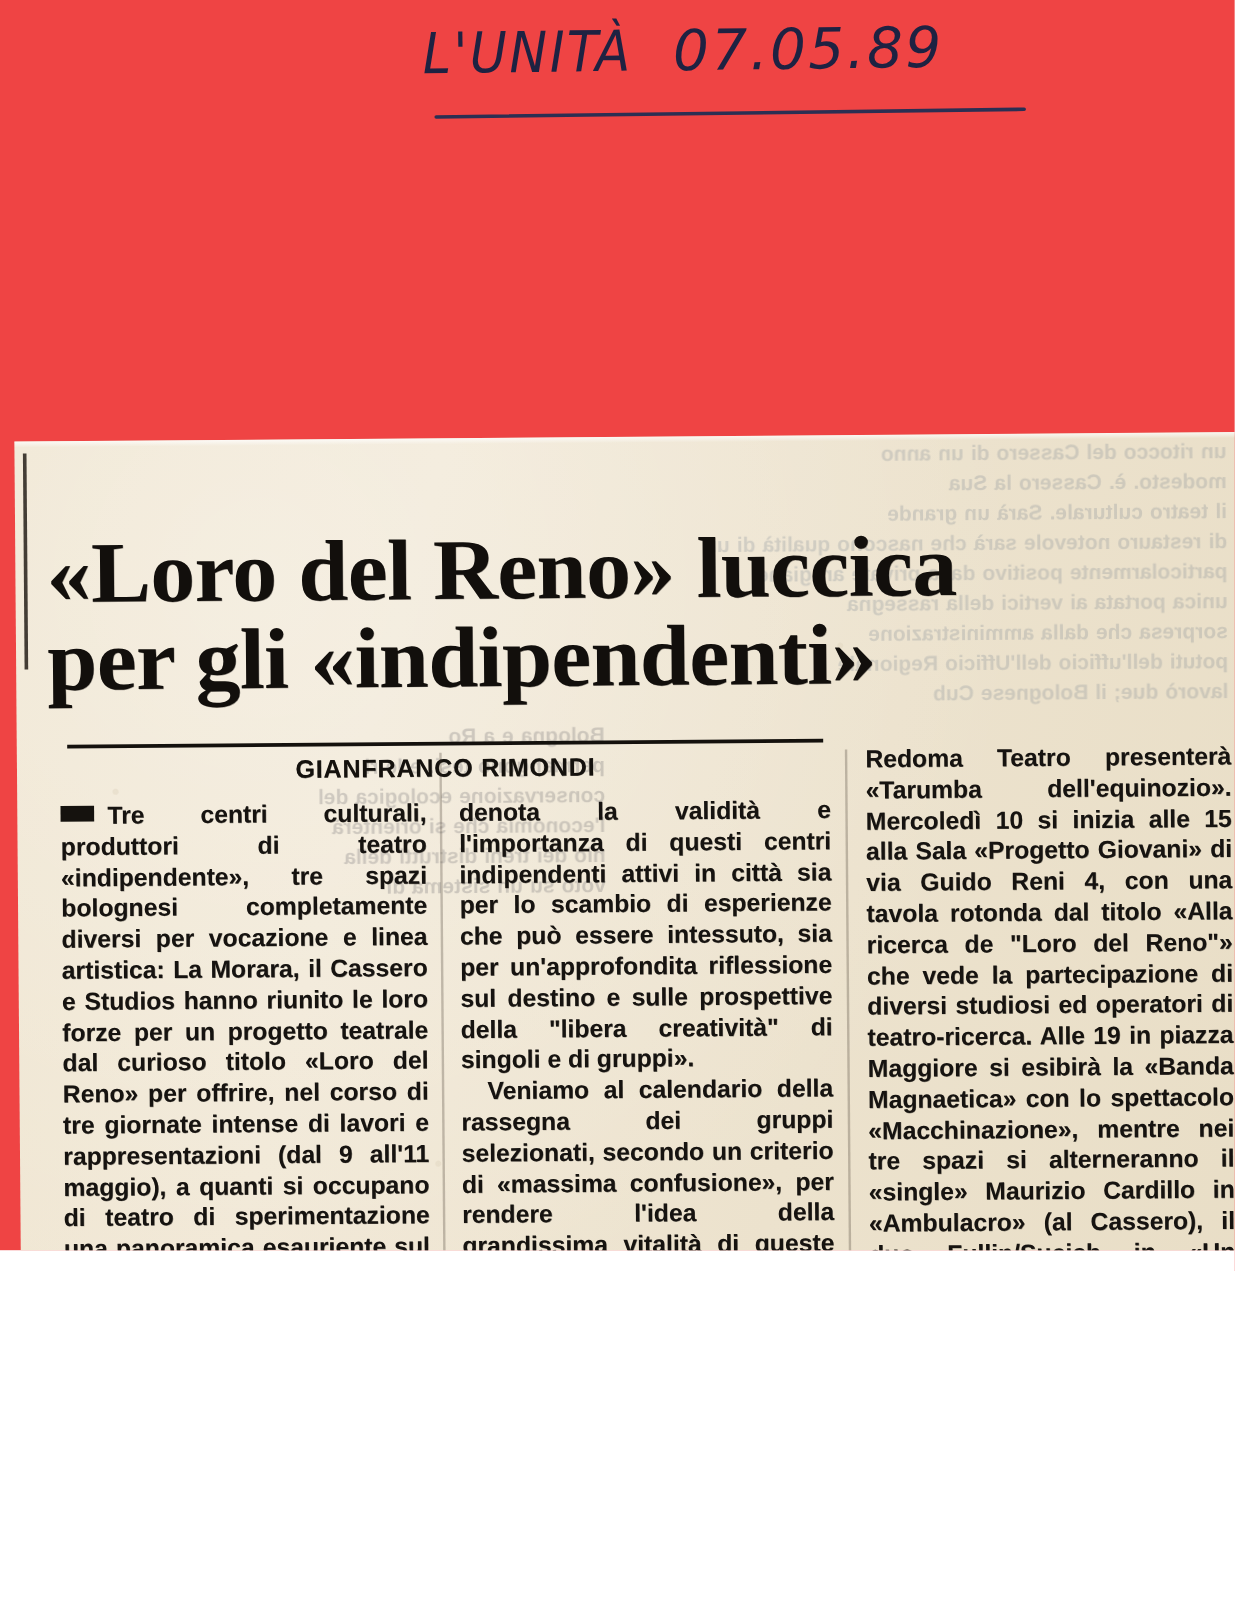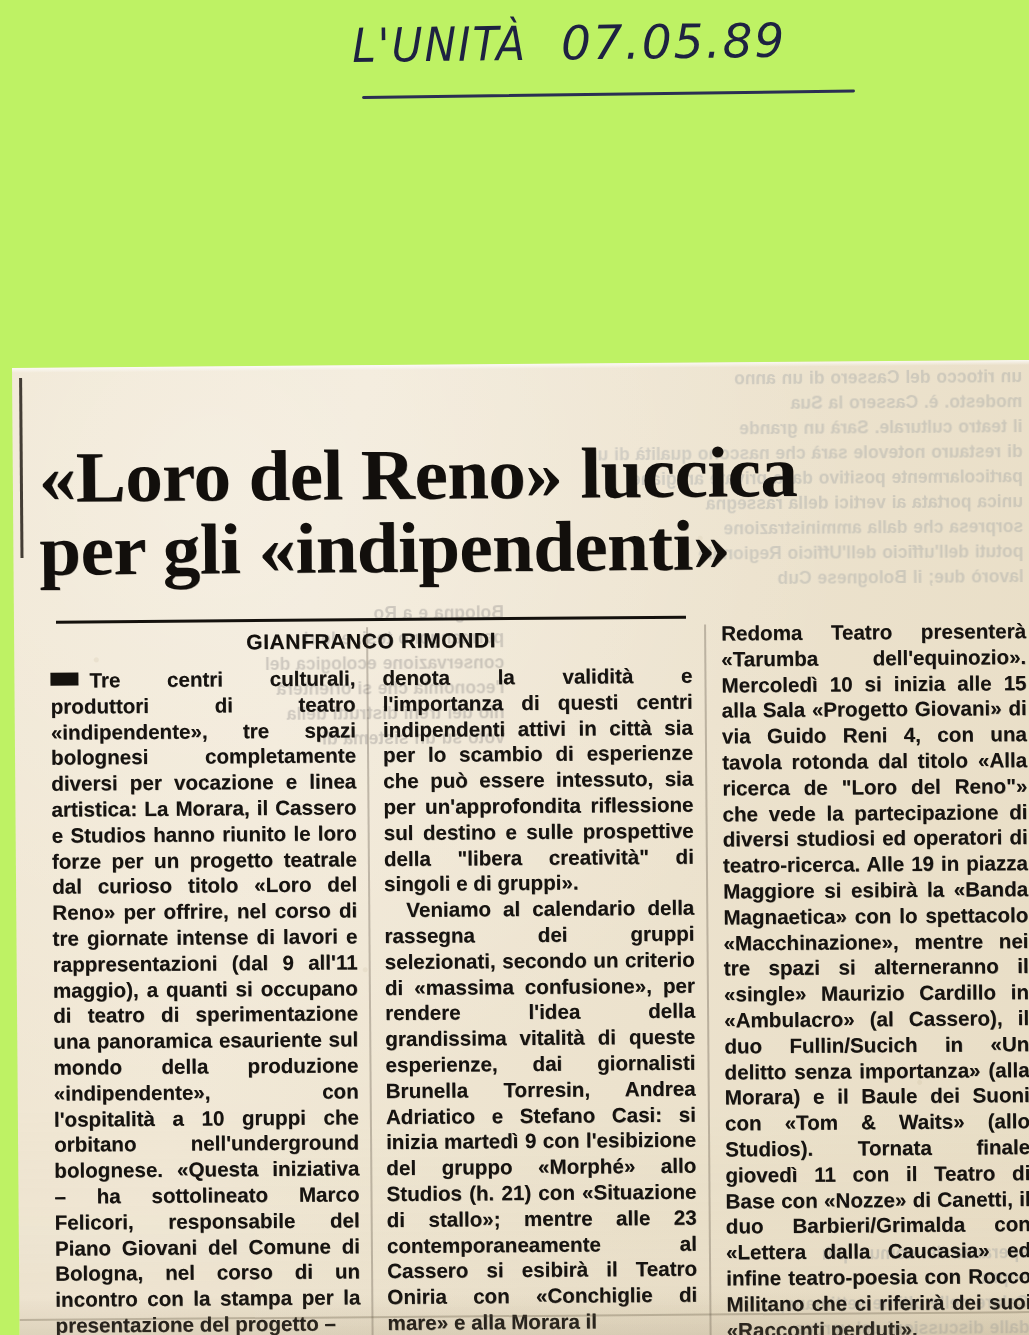--- a/index.html
+++ b/index.html
@@ -7,22 +7,22 @@
     padding: 0;
     background: #ffffff;
   }
   body {
     font-family: "Liberation Sans", sans-serif;
   }
 
   #page {
     position: relative;
     width: 1029px;
-    height: 1335px;
-    background: #bef264;
+    height: 1042px;
+    background: #ef4444;
     overflow: hidden;
     text-decoration: underline;
   }
 
   
   .handwriting {
     position: absolute;
     left: 352px;
     top: 18px;
     width: 520px;

